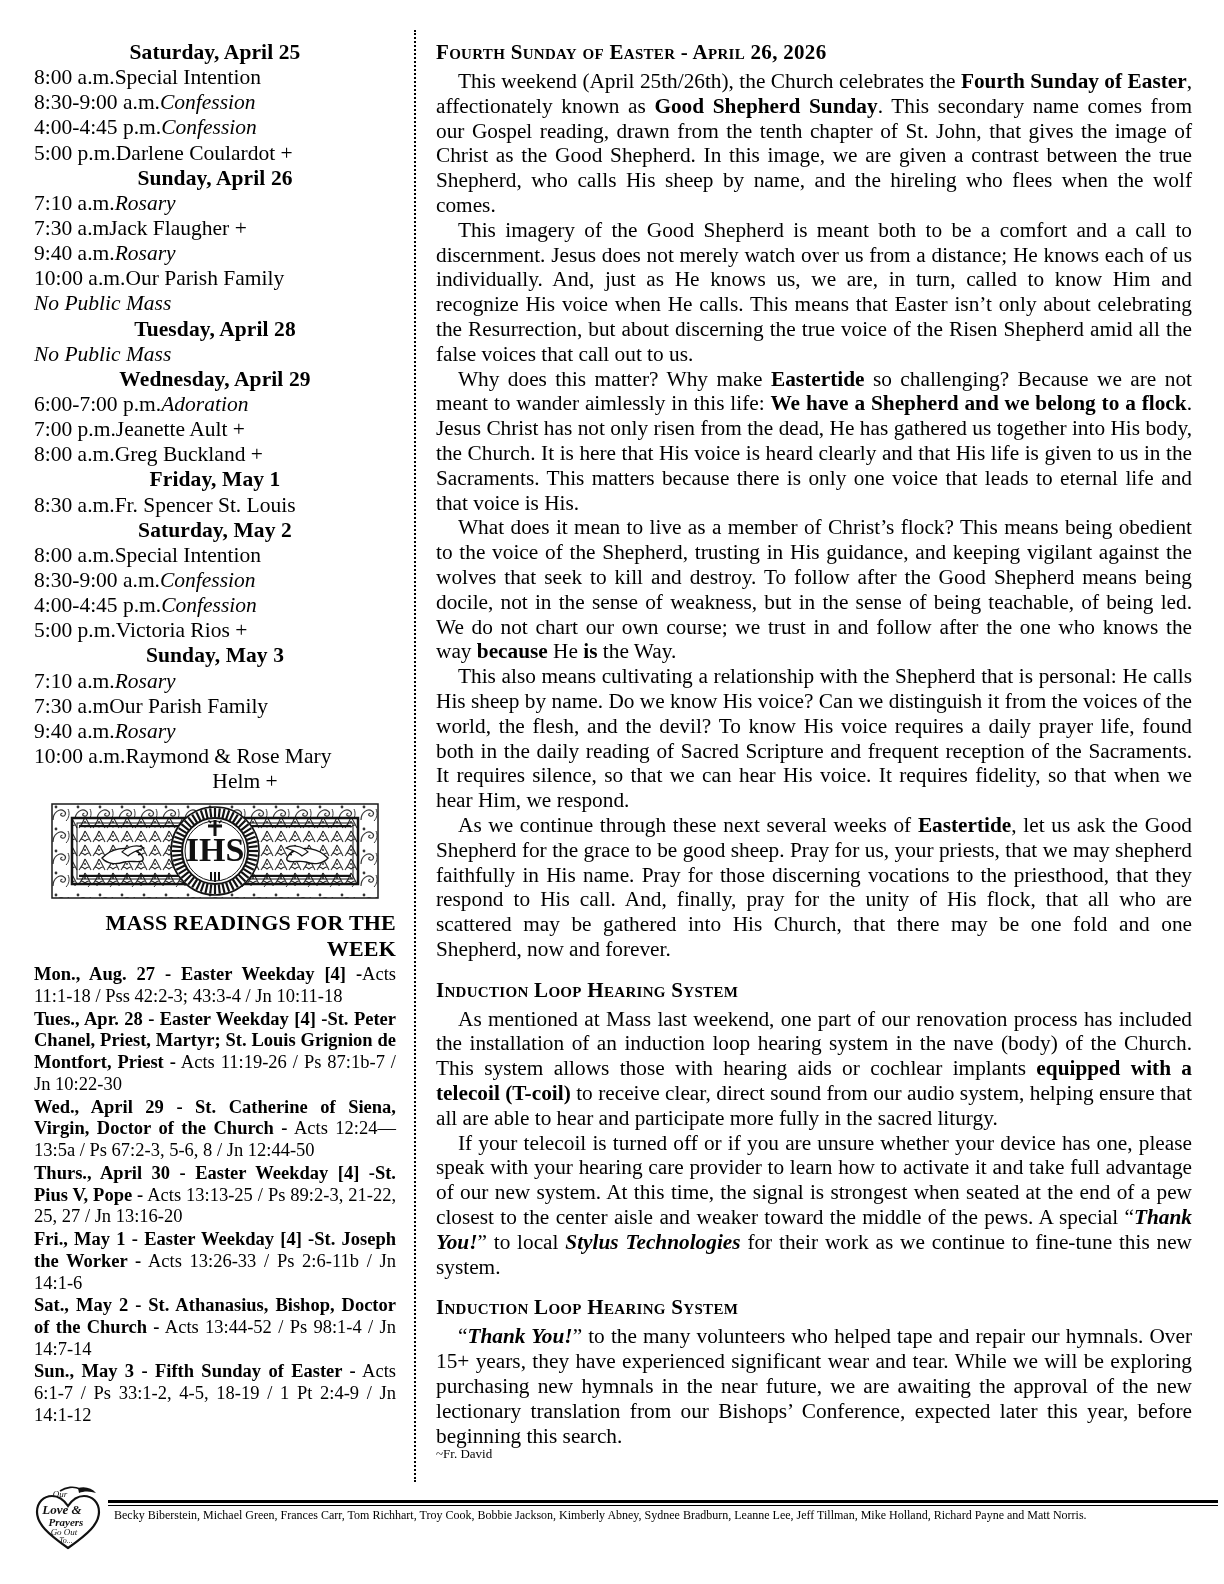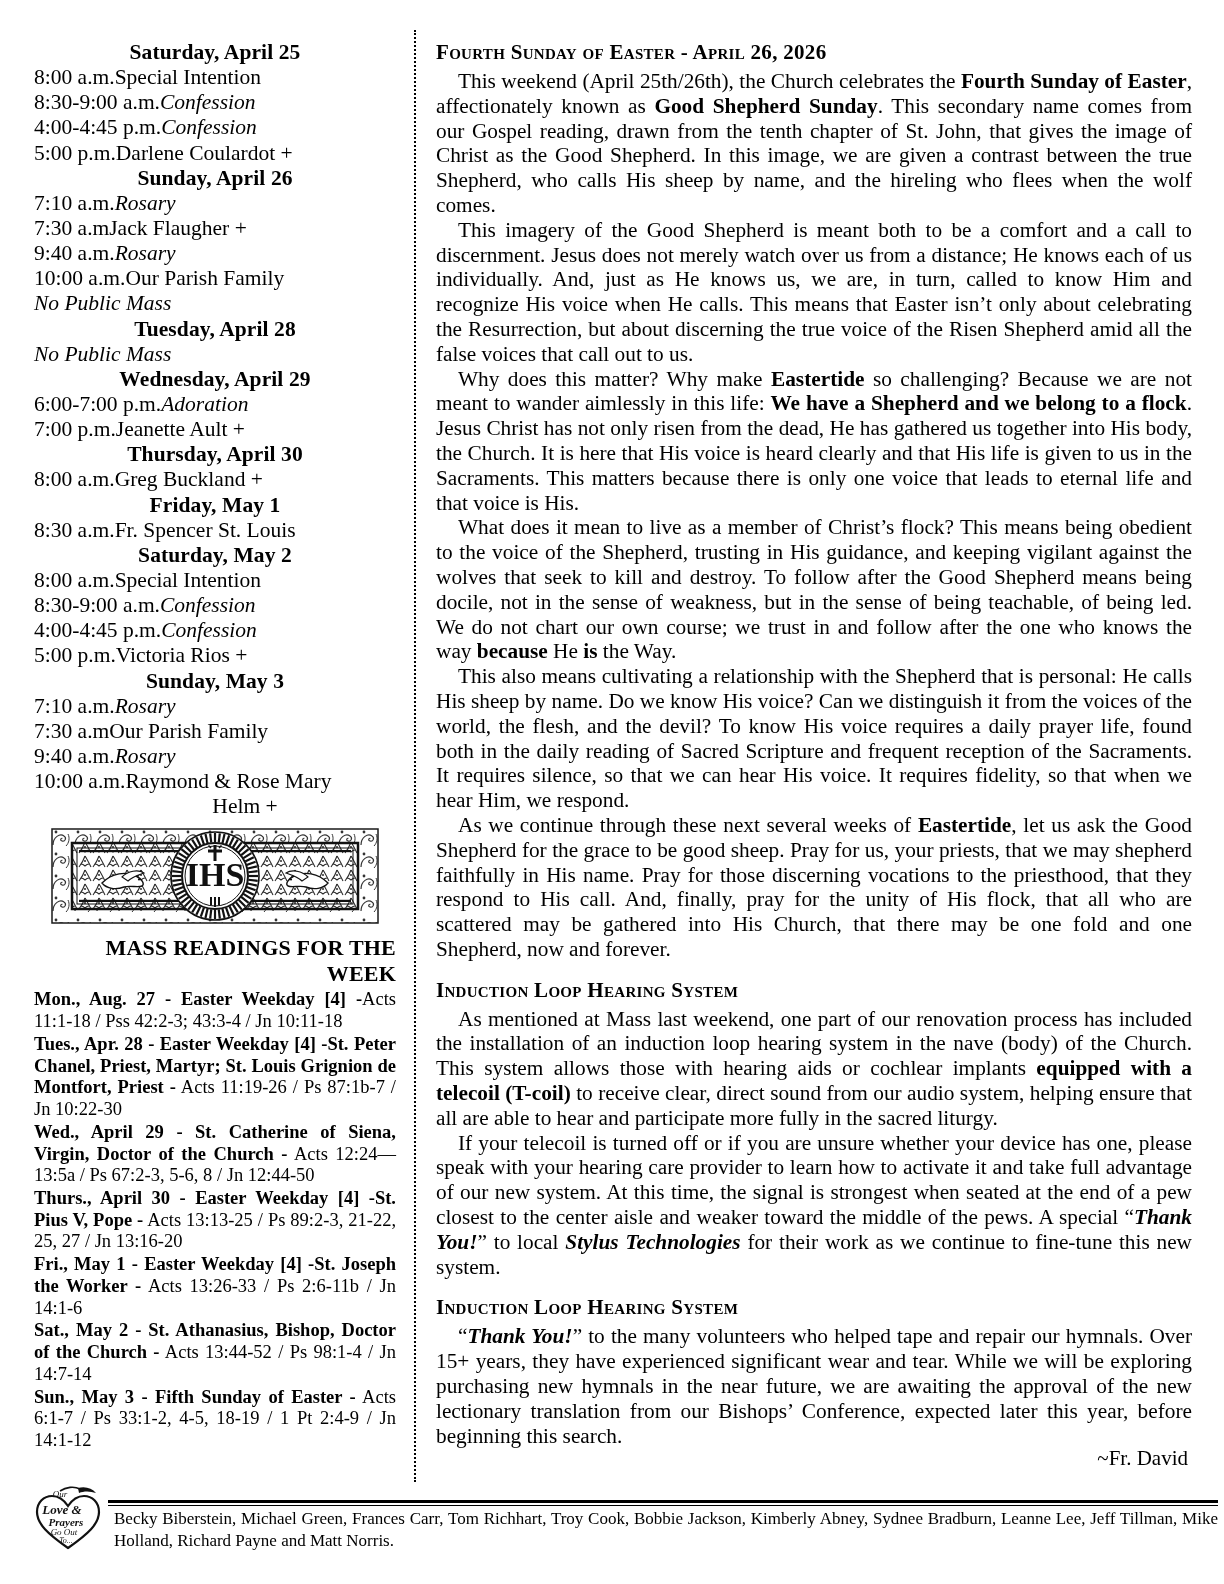--- a/index.html
+++ b/index.html
@@ -113,22 +113,21 @@
     text-align: justify;
     text-justify: inter-word;
     margin: 0;
     text-indent: 22px;
     hyphens: manual;
   }
   .body-p b { font-weight: bold; }
   .body-p .bi { font-weight: bold; font-style: italic; }
 
   .signoff {
-    font-size: 21px;
-    text-align: right;
+    font-size: 13px;
     margin-top: -2px;
     padding-right: 4px;
   }
 
   
   .footer {
     position: absolute;
     left: 28px;
     top: 1488px;
     width: 1168px;
@@ -147,21 +146,21 @@
     left: 2px;
     top: -6px;
     width: 76px;
     height: 72px;
   }
   .footer-names {
     position: absolute;
     left: 86px;
     top: 20px;
     width: 1104px;
-    font-size: 17px;
+    font-size: 12px;
     line-height: 1.3;
     text-align: justify;
     text-justify: inter-word;
   }
 </style>
 </head>
 <body>
 
 <div class="page">
 
@@ -179,21 +178,20 @@
         <div class="sched-line"><span class="t">7:10 a.m. </span><span class="ital">Rosary</span></div>
         <div class="sched-line"><span class="t">7:30 a.m    </span><span>Jack Flaugher +</span></div>
         <div class="sched-line"><span class="t">9:40 a.m. </span><span class="ital">Rosary</span></div>
         <div class="sched-line"><span class="t">10:00 a.m. </span><span>Our Parish Family</span></div>
         <div class="sched-line"><span class="ital">No Public Mass</span></div>
         <div class="day-head">Tuesday, April 28</div>
         <div class="sched-line"><span class="ital">No Public Mass</span></div>
         <div class="day-head">Wednesday, April 29</div>
         <div class="sched-line"><span class="t">6:00-7:00 p.m. </span><span class="ital">Adoration</span></div>
         <div class="sched-line"><span class="t">7:00 p.m.   </span><span>Jeanette Ault +</span></div>
-        <div class="day-head">Thursday, April 30</div>
         <div class="sched-line"><span class="t">8:00 a.m.   </span><span>Greg Buckland +</span></div>
         <div class="day-head">Friday, May 1</div>
         <div class="sched-line"><span class="t">8:30 a.m.   </span><span>Fr. Spencer St. Louis</span></div>
         <div class="day-head">Saturday, May 2</div>
         <div class="sched-line"><span class="t">8:00 a.m.   </span><span>Special Intention</span></div>
         <div class="sched-line"><span class="t">8:30-9:00 a.m. </span><span class="ital">Confession</span></div>
         <div class="sched-line"><span class="t">4:00-4:45 p.m. </span><span class="ital">Confession</span></div>
         <div class="sched-line"><span class="t">5:00 p.m.   </span><span>Victoria Rios +</span></div>
         <div class="day-head">Sunday, May 3</div>
         <div class="sched-line"><span class="t">7:10 a.m. </span><span class="ital">Rosary</span></div>

